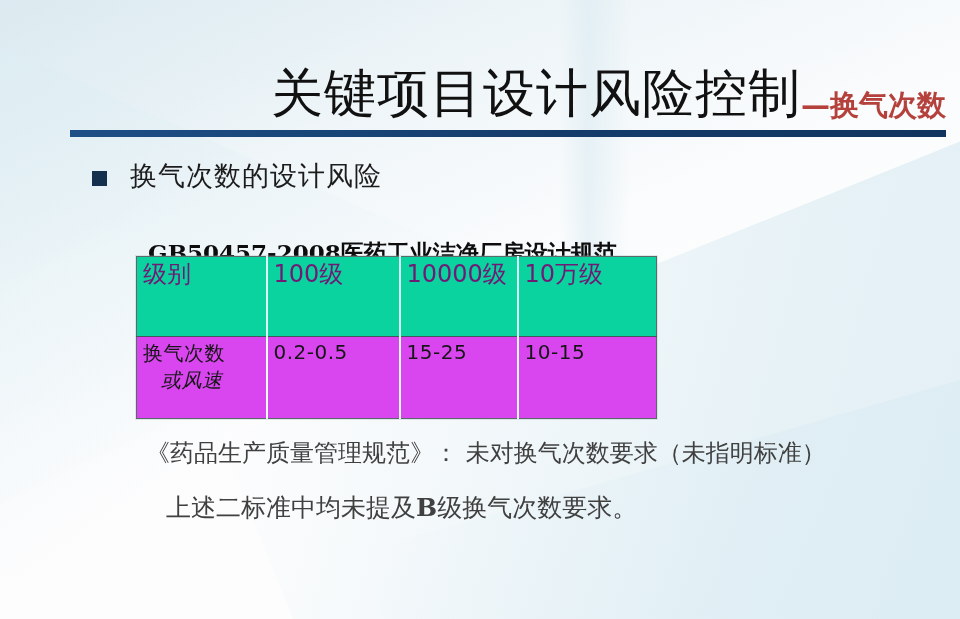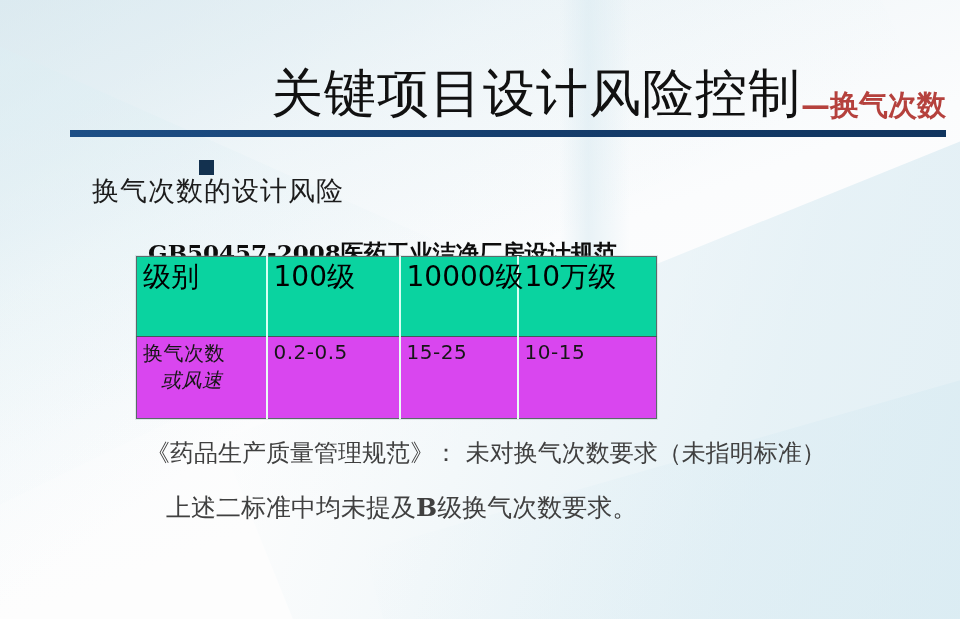--- a/index.html
+++ b/index.html
@@ -118,21 +118,20 @@
     background: linear-gradient(90deg, #1d4f86 0%, #143c6b 55%, #11355f 100%);
   }
 
   
   .bullet-row {
     position: absolute;
     left: 92px;
     top: 158px;
     display: flex;
     align-items: center;
-    flex-direction: column;
   }
   .bullet-square {
     width: 15px;
     height: 15px;
     background: #13314f;
     flex: 0 0 auto;
     margin-right: 23px;
     position: relative;
     top: 2px;
   }
@@ -177,24 +176,24 @@
   .std-table td {
     padding: 0;
     margin: 0;
     vertical-align: top;
     text-align: left;
   }
 
   .std-table thead th {
     height: 78px;
     background: #0ad3a0;
-    color: #000000;
+    color: #701a75;
     font-family: "DejaVu Sans", "Liberation Sans", sans-serif;
     font-weight: 400;
-    font-size: 28px;
+    font-size: 24px;
     padding: 1px 0 0 6px;
     border-right: 2px solid #d8fff4;
     border-bottom: 1px solid #44565a;
     letter-spacing: 0px;
     white-space: nowrap;
   }
   .std-table thead th:last-child { border-right: none; }
 
   .std-table tbody td {
     height: 78px;

